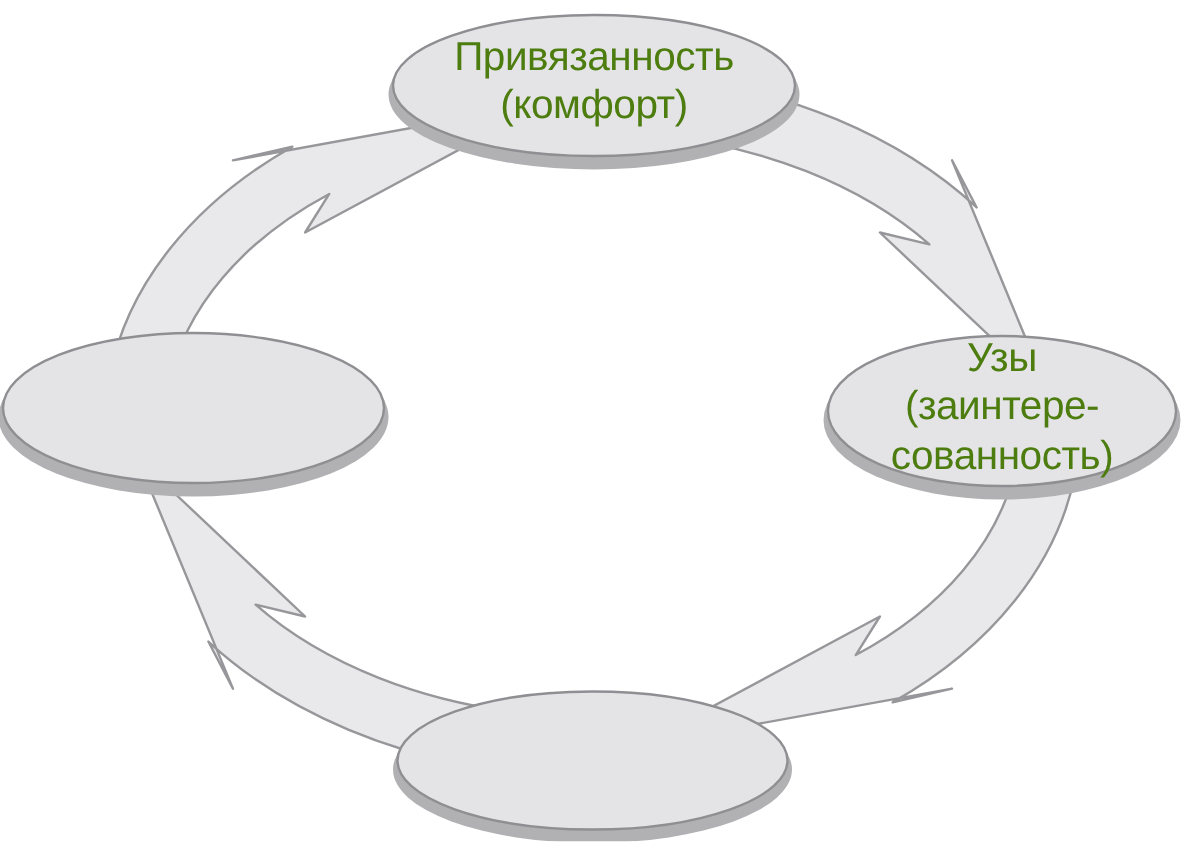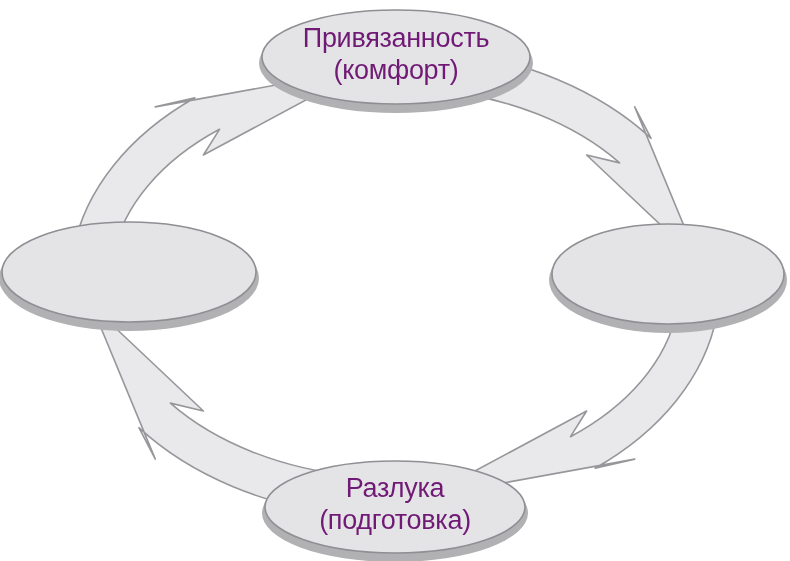--- a/index.html
+++ b/index.html
@@ -11,21 +11,21 @@
     font-family:"Liberation Sans", sans-serif;
   }
   .stage svg{position:absolute;left:0;top:0;}
   .node-label{
     position:absolute;
     transform:translate(-50%,-50%);
     text-align:center;
     white-space:pre-line;
     font-size:27px;
     line-height:1.2;
-    color:#701a75;
+    color:#4d7c0f;
     letter-spacing:-0.3px;
     pointer-events:none;
   }
   .l-top{left:396px;top:54px;}
   .l-right{left:668px;top:271px;}
   .l-bottom{left:395px;top:504px;}
   .l-left{left:129px;top:269px;}
 </style>
 </head>
 <body>
@@ -58,17 +58,17 @@
 
     <g>
       <ellipse cx="129" cy="278" rx="130" ry="53" fill="#b1b1b4"></ellipse>
       <ellipse cx="129" cy="272" rx="127" ry="50" stroke-width="1.6" fill="#e4e4e7" stroke="#8f8f93"></ellipse>
     </g>
   </svg>
 
   <div class="node-label l-top">Привязанность
 (комфорт)</div>
 
+  <div class="node-label l-right">Узы (заинтере-
+сованность)</div>
 
-  <div class="node-label l-bottom">Разлука
-(подготовка)</div>
 
 </div>
 
 </body></html>

